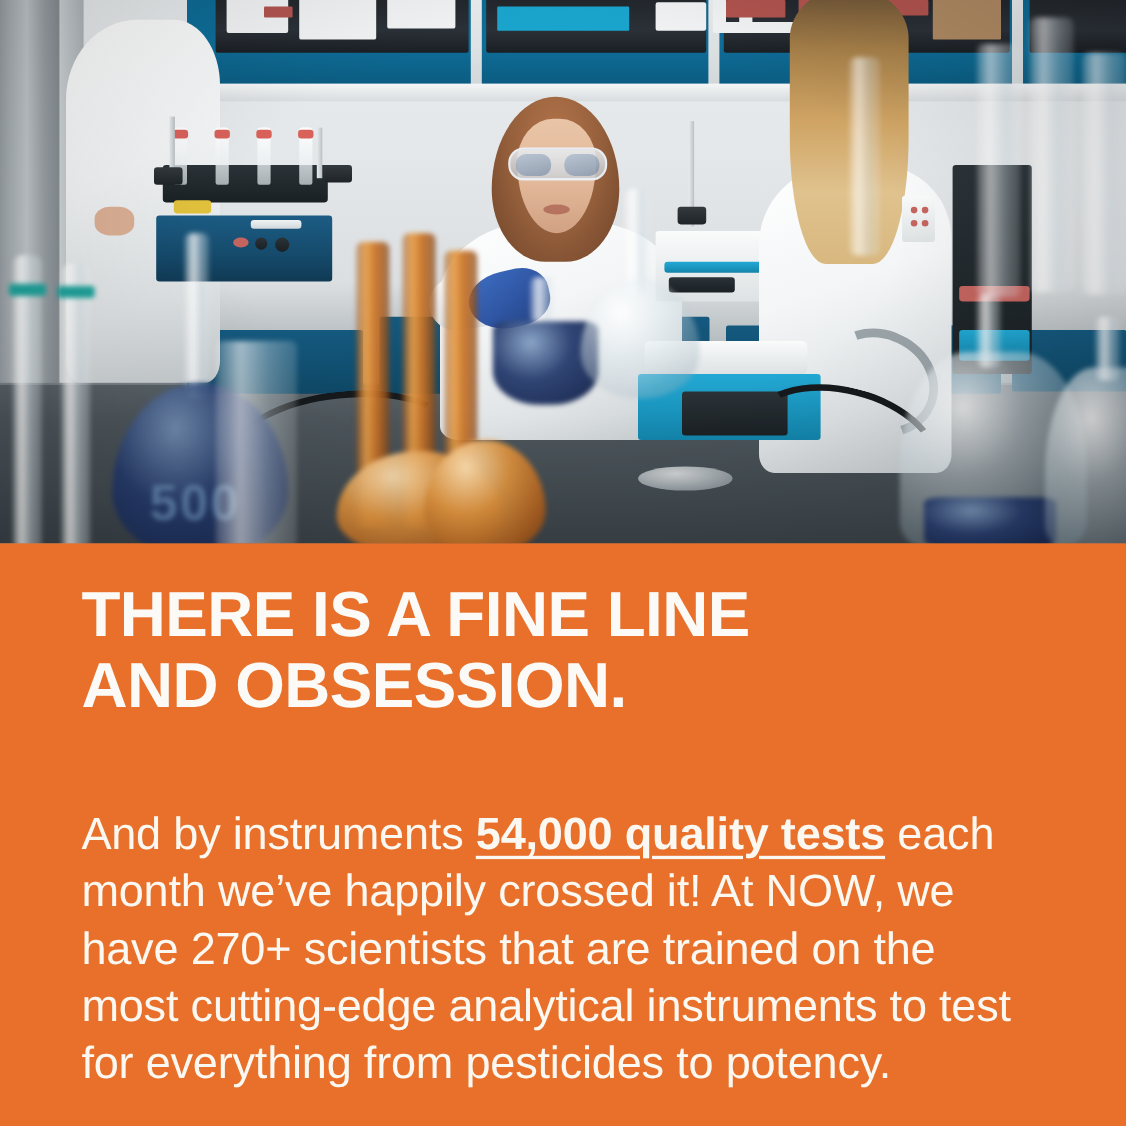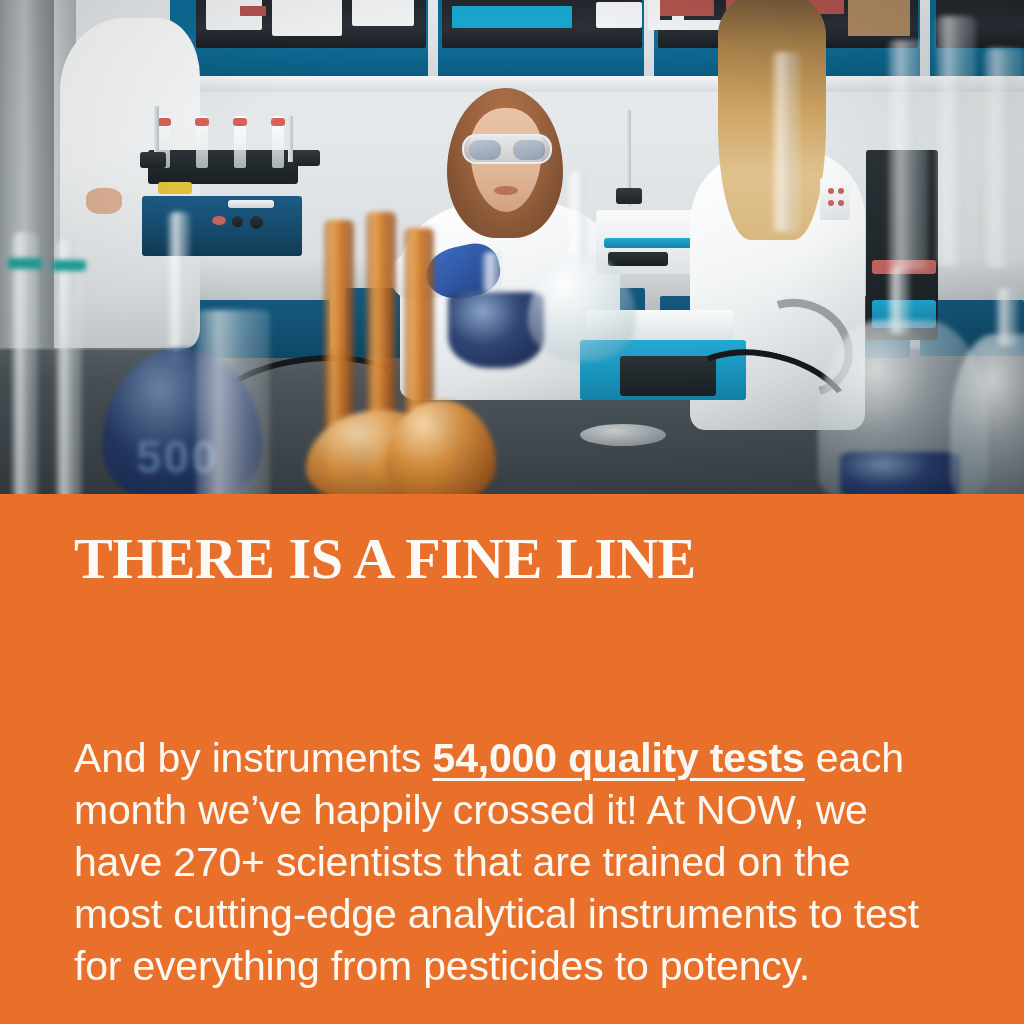--- a/index.html
+++ b/index.html
@@ -237,21 +237,21 @@
   .headline {
     position:absolute; left:74px; top:32px; width:900px;
     color:#FCFAF6;
     font-family:"Liberation Sans", sans-serif;
     font-weight:700;
     font-size:58px;
     line-height:65px;
     letter-spacing:-0.5px;
     text-transform:uppercase;
   }
-  .headline .hl-line { display:block; white-space:nowrap;font-family:Liberation Serif, serif; }
+  .headline .hl-line { display:block; white-space:nowrap; }
 
   .body-copy {
     position:absolute; left:74px; top:238px; width:862px;
     color:#FBF8F2;
     font-family:"Liberation Sans", sans-serif;
     font-weight:400;
     font-size:41px;
     line-height:52px;
     letter-spacing:-0.2px;
   }
@@ -417,18 +417,19 @@
       <div class="cyl" style="left:772px;top:52px;height:180px;width:28px;"></div>
     </div>
 
     <div class="photo-vignette"></div>
   </div>
 
   <div class="panel">
 
     <h1 class="headline">
       <span class="hl-line">THERE IS A FINE LINE</span>
+      <span class="hl-line">AND OBSESSION.</span>
     </h1>
 
     <p class="body-copy"><span>And by instruments </span><span class="emph">54,000 quality tests</span><span> each month we’ve happily crossed it! At NOW, we have 270+ scientists that are trained on the most cutting-edge analytical instruments to test for everything from pesticides to potency.</span></p>
 
   </div>
 </div>
 
 </body></html>

